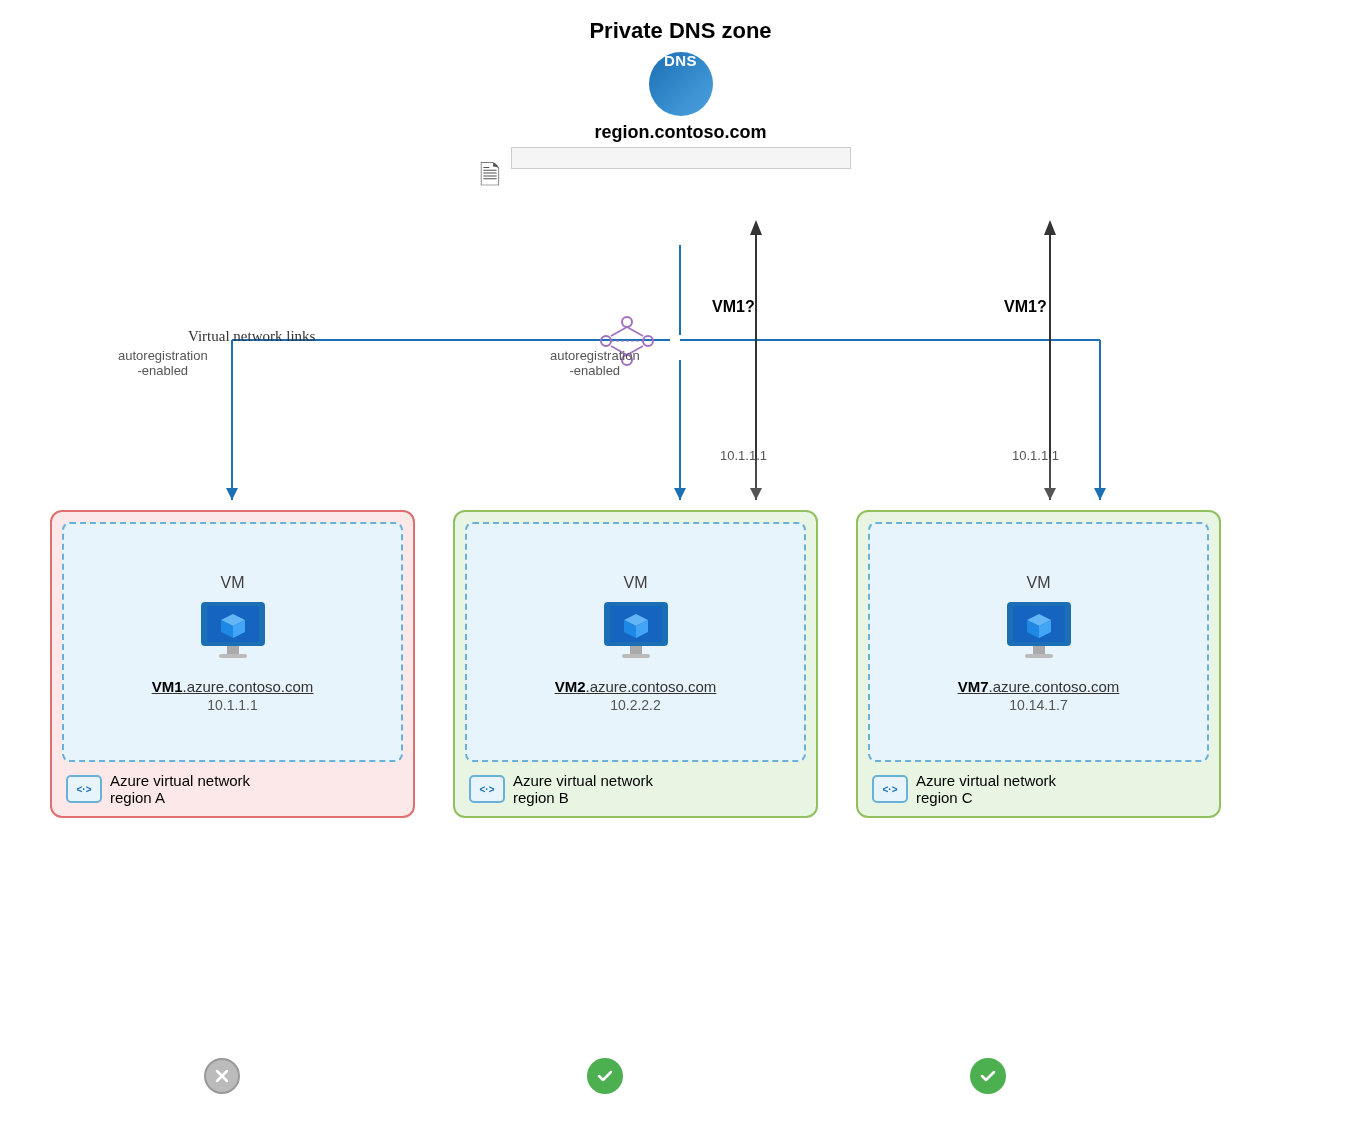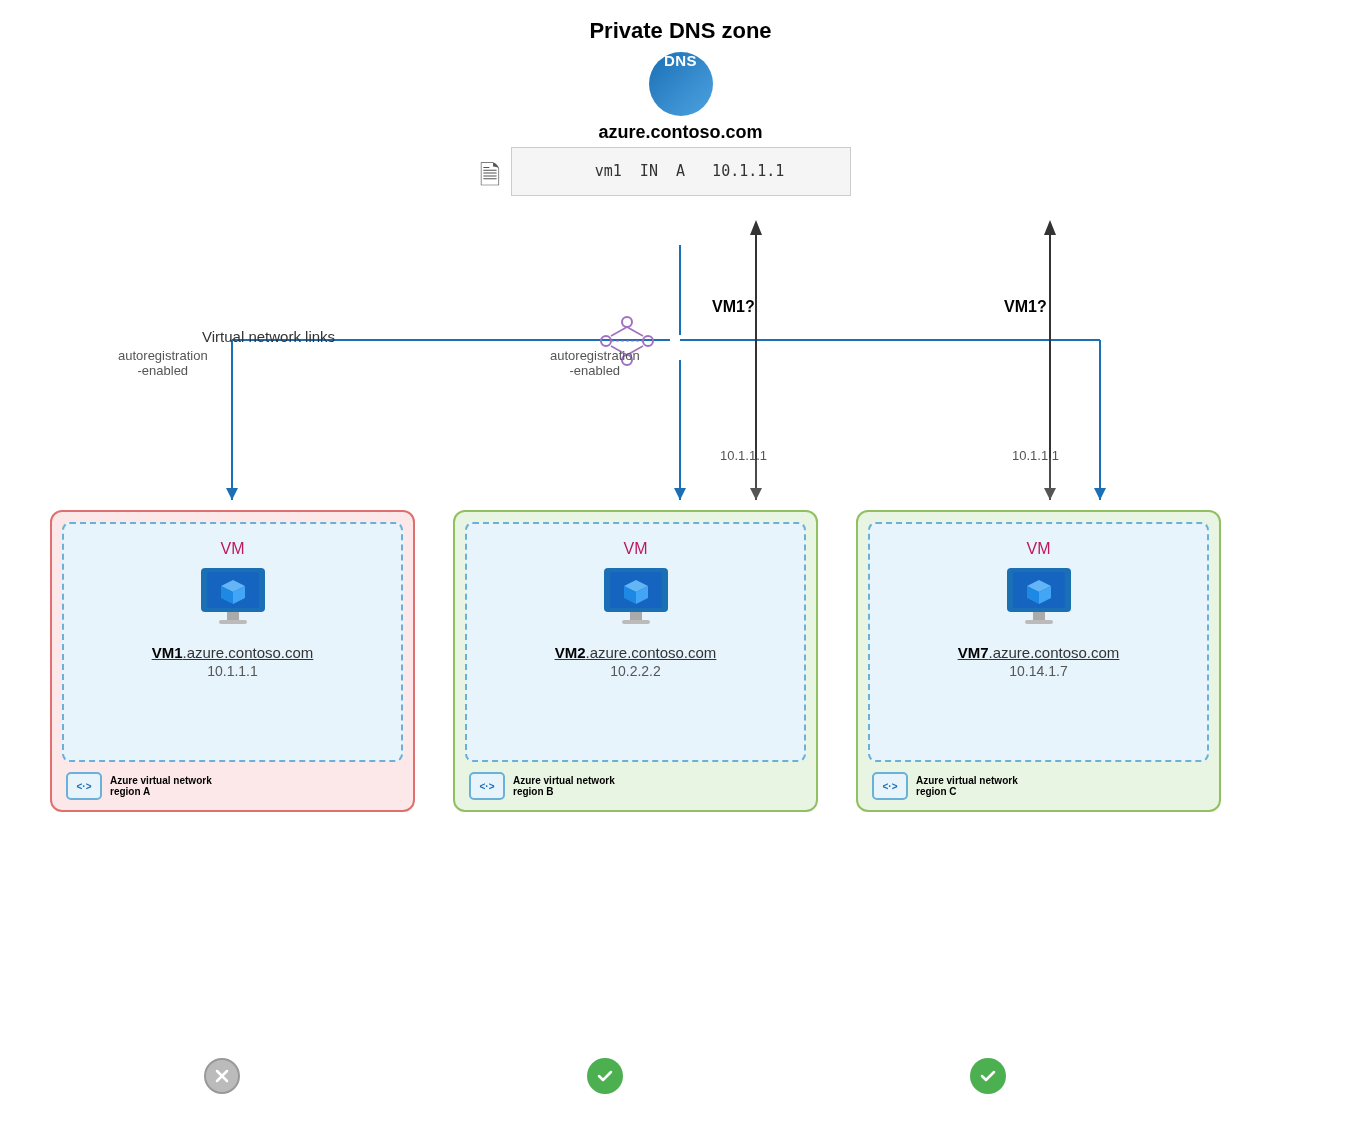--- a/index.html
+++ b/index.html
@@ -85,24 +85,25 @@
       left: 0;
       width: 1361px;
       height: 1142px;
       pointer-events: none;
     }
 
     
     .vnet-links-label {
       position: absolute;
       top: 328px;
-      left: 202px;
+      left: 188px;
       font-size: 15px;
       color: #333;
       white-space: nowrap;
+      font-family: Liberation Serif, serif;
     }
 
     
     .link-icon {
       position: absolute;
       top: 316px;
       left: 600px;
     }
 
     
@@ -198,22 +199,23 @@
       background: #e8f4fc;
       padding: 16px 12px 12px;
       display: flex;
       flex-direction: column;
       align-items: center;
       min-height: 240px;
     }
 
     .vm-label-top {
       font-size: 16px;
-      color: #be185d;
+      color: #404040;
       margin-bottom: 8px;
+      margin-top: 34px;
     }
 
     .vm-monitor-icon {
       width: 80px;
       height: 68px;
       margin-bottom: 10px;
     }
 
     .vm-fullname {
       font-size: 15px;
@@ -243,22 +245,22 @@
       padding: 0 4px;
     }
 
     .vnet-icon-small {
       width: 36px;
       height: 28px;
       flex-shrink: 0;
     }
 
     .region-name {
-      font-size: 10px;
-      font-weight: 700;
+      font-size: 15px;
+      font-weight: 400;
       color: #000;
     }
 
     
     .status-row {
       position: absolute;
       top: 1058px;
       left: 50px;
       display: flex;
       gap: 38px;
@@ -296,27 +298,24 @@
 <body>
 
 <div class="diagram-container">
 
   <div class="dns-title">Private DNS zone</div>
 
   <div class="dns-icon">
     <span>DNS</span>
   </div>
 
-  <div class="dns-zone-name">azure.contoso.com</div>
+  <div class="dns-zone-name">region.contoso.com</div>
 
   <div class="dns-records-box">
     <span class="doc-icon">🗎</span>
-    <div class="dns-record-row">
-      &nbsp;&nbsp;vm1&nbsp;&nbsp;IN&nbsp;&nbsp;A&nbsp;&nbsp;&nbsp;10.1.1.1
-    </div>
   </div>
 
   <svg class="svg-canvas">
 
     <line x1="680" y1="245" x2="680" y2="335" stroke="#1a6fb5" stroke-width="2"></line>
 
     <line x1="232" y1="340" x2="670" y2="340" stroke="#1a6fb5" stroke-width="2"></line>
 
     <line x1="232" y1="340" x2="232" y2="500" stroke="#1a6fb5" stroke-width="2"></line>
     <polygon points="232,500 226,488 238,488" fill="#1a6fb5"></polygon>

